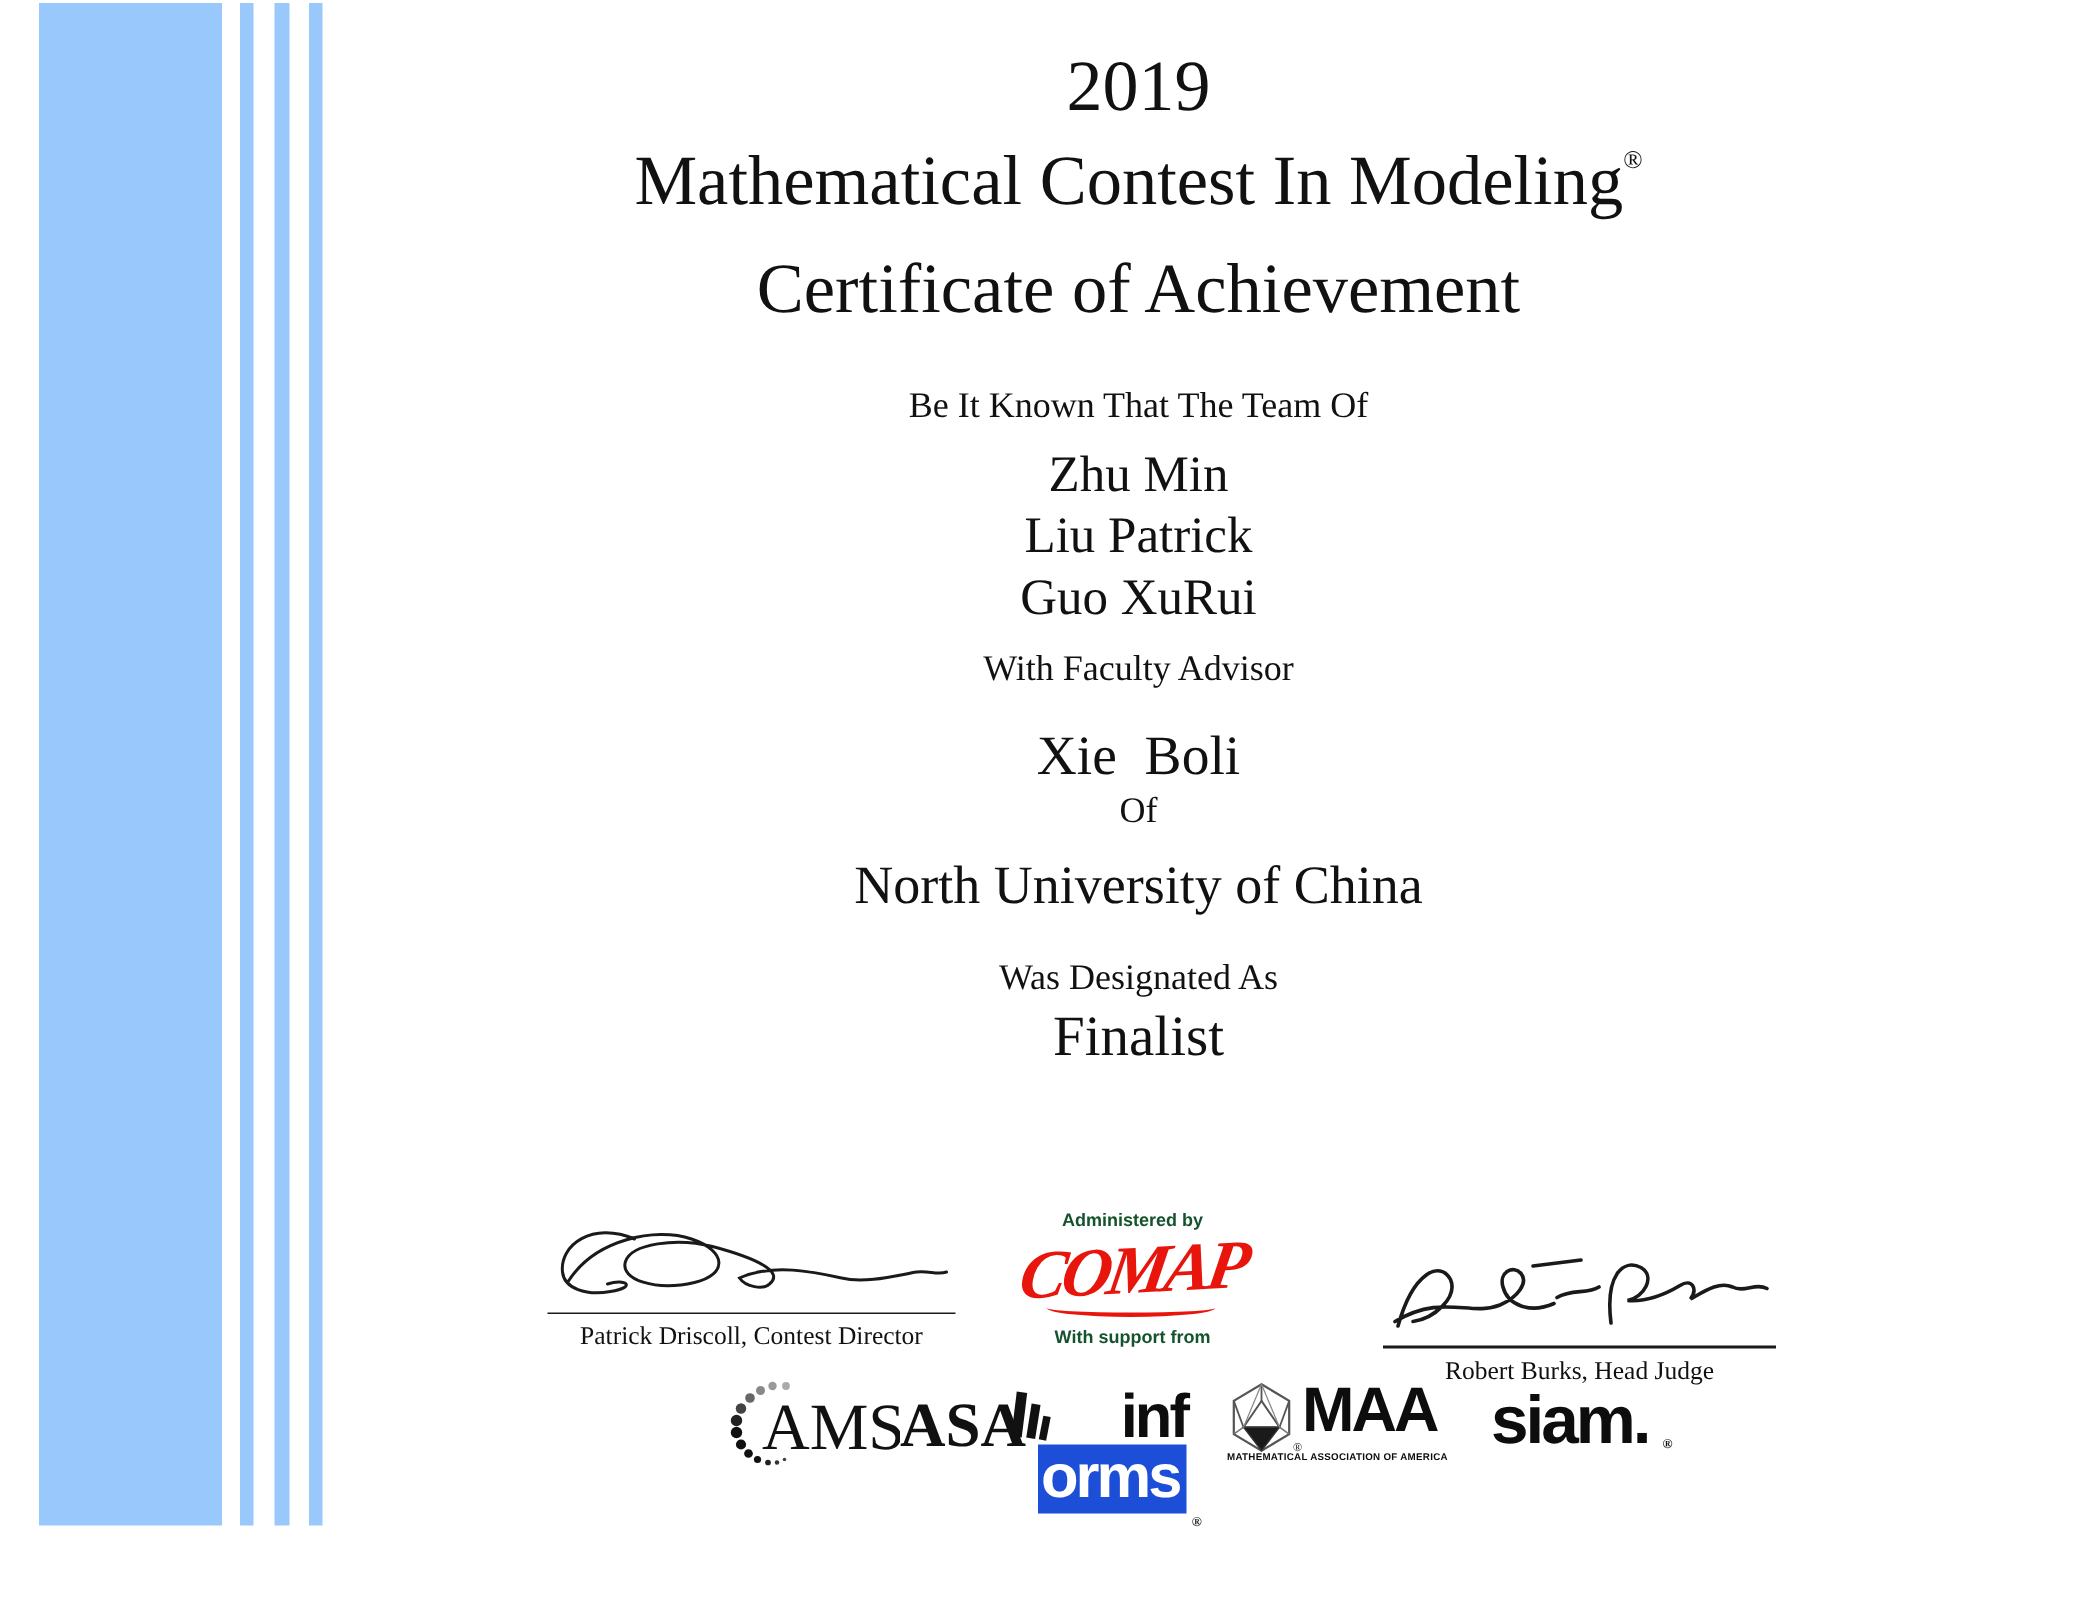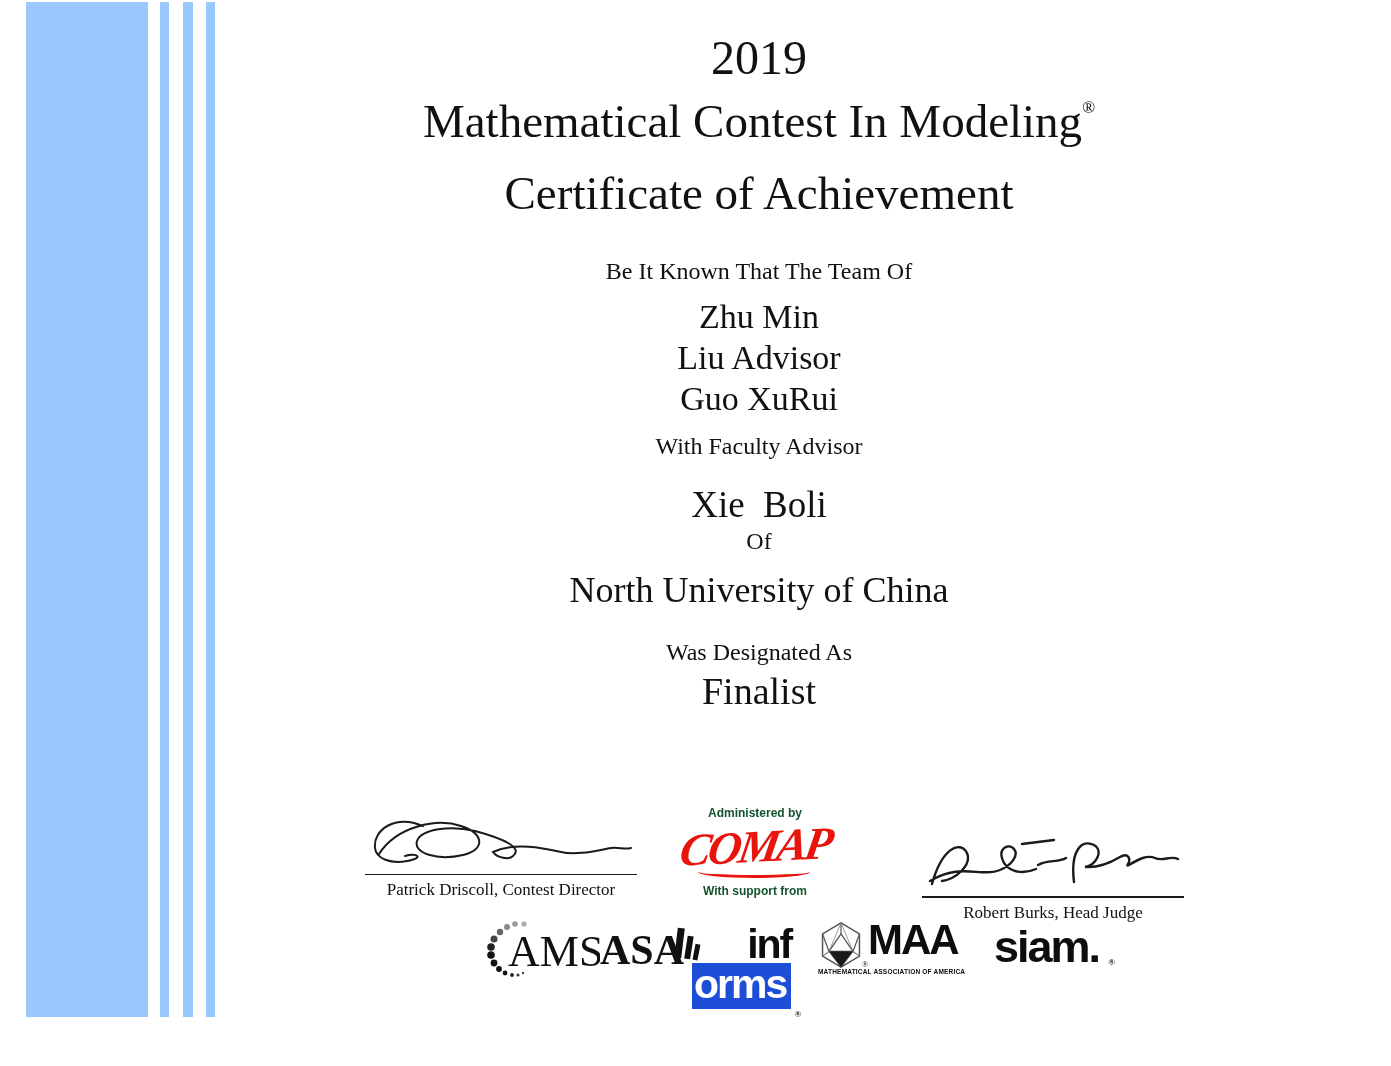--- a/index.html
+++ b/index.html
@@ -84,21 +84,21 @@
 <div class="bar bar-1"></div>
 <div class="bar bar-2"></div>
 <div class="bar bar-3"></div>
 
 <div class="cline year">2019</div>
 <div class="cline title"><span>Mathematical Contest In Modeling</span><span class="reg">®</span></div>
 <div class="cline subtitle">Certificate of Achievement</div>
 
 <div class="cline small-line team-intro">Be It Known That The Team Of</div>
 <div class="cline member-0">Zhu Min</div>
-<div class="cline member-1">Liu Advisor</div>
+<div class="cline member-1">Liu Patrick</div>
 <div class="cline member-2">Guo XuRui</div>
 
 <div class="cline small-line advisor-intro">With Faculty Advisor</div>
 <div class="cline advisor-name">Xie  Boli</div>
 
 <div class="cline small-line of-label">Of</div>
 <div class="cline institution">North University of China</div>
 
 <div class="cline small-line designation-intro">Was Designated As</div>
 <div class="cline designation">Finalist</div>

